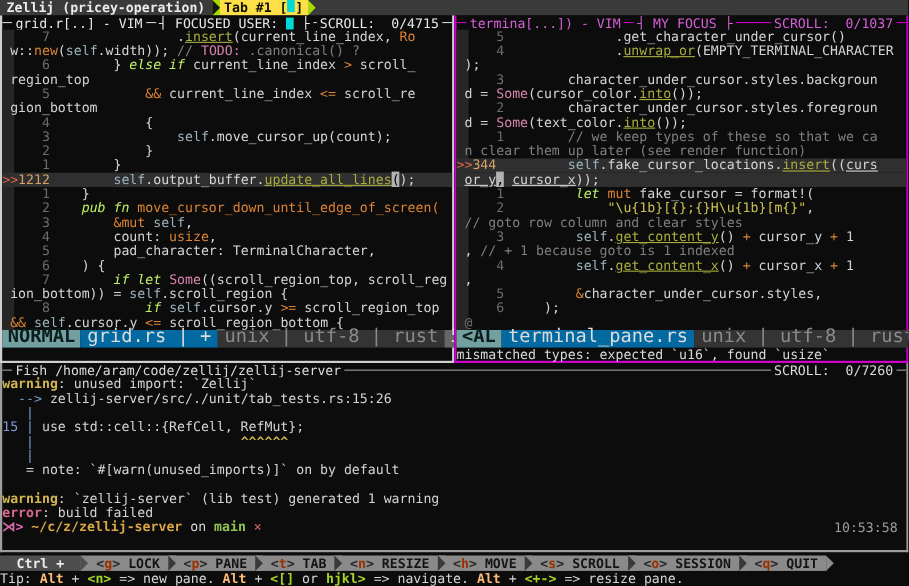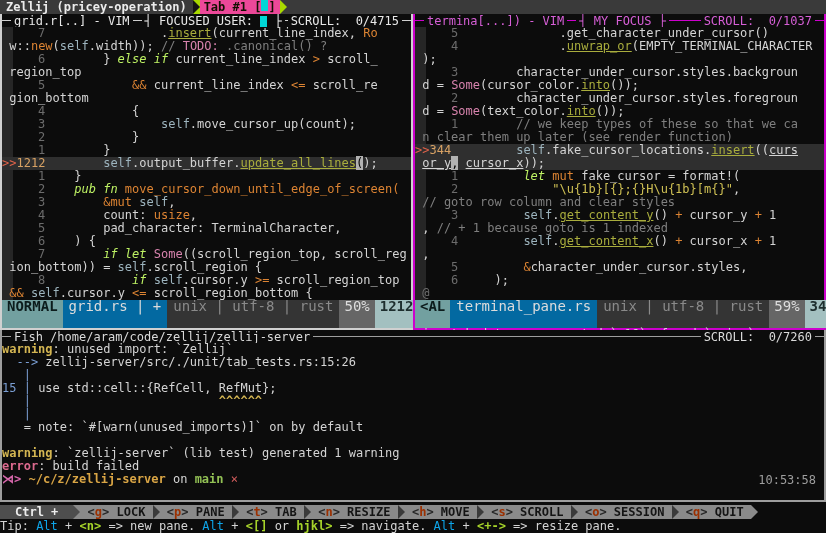--- a/index.html
+++ b/index.html
@@ -21,27 +21,27 @@
   .c-sf{color:#9db4be}
   .c-u{text-decoration:underline}
   .c-cb{background:#b2b2b2;color:#000}
   .c-bl{color:#7b9fd4}
   .c-y{color:#d3b552;font-weight:bold}
   .c-e{color:#dc6a8e;font-weight:bold}
   .c-g{color:#93c255;font-weight:bold}
   .c-rd{color:#d75f5f}
   .c-fp{color:#d767ac;font-weight:bold}
   .c-fo{color:#d9a545;font-weight:bold}
-  .c-alt{color:#0ea5e9;font-weight:normal}
+  .c-alt{color:#fdba74;font-weight:bold}
   .c-key{color:#a6d32a;font-weight:bold}
   
   .tabbar{position:absolute;left:0;top:0;width:826px;height:14px;background:#3a3a3a;
     display:flex;align-items:stretch;line-height:14px;white-space:pre}
   .session-label{color:#ececec;font-weight:bold;padding:0 6px}
-  .tab-active{background:#ec4899;color:#101000;font-weight:bold;padding:0 4px;display:flex;align-items:flex-start;white-space:pre}
+  .tab-active{background:#fde047;color:#101000;font-weight:bold;padding:0 4px;display:flex;align-items:flex-start;white-space:pre}
   .arr{width:0;height:0;border-top:7px solid transparent;border-bottom:7px solid transparent;border-left:7px solid transparent}
   .arr-blackongreen{border-top-color:#a9d900;border-bottom-color:#a9d900;border-left-color:#141414}
   .arr-greenongray{border-top-color:#3a3a3a;border-bottom-color:#3a3a3a;border-left-color:#a9d900}
   .cyan-block{display:inline-block;width:7px;height:11px;background:#00d7d7;vertical-align:-2px}
   
   .pane{position:absolute;background:#0c0c0c;border:2px solid #888;border-top:none}
   .pane-left{left:0;top:14px;width:413px;height:316px;border-color:#d0d0d0}
   .pane-right{left:413px;top:14px;width:413px;height:316px;border-color:#cd00cd}
   .pane-fish{left:0;top:330px;width:826px;height:172px;border-color:#9e9e9e}
   .ptitle{height:13px;display:flex;align-items:center;white-space:pre;overflow:hidden}
@@ -51,21 +51,21 @@
   .pane-right .tl{background:#cd00cd}
   .pane-fish .tl{background:#9e9e9e}
   .tl-sm{flex:0 0 9px}
   .tl-grow{flex:1 1 auto}
   .pane-left .ptitle{color:#e8e8e8}
   .pane-right .ptitle{color:#d75fd7}
   .pane-fish .ptitle{color:#dadada}
   .strip{position:absolute;left:0;top:13px;width:11px;height:273px;background:#262626}
   .code{position:relative;margin-left:0}
   
-  .statusbar{display:flex;height:28px;line-height:13px;white-space:pre;font-size:14px}
+  .statusbar{display:flex;height:16px;line-height:13px;white-space:pre;font-size:17px}
   .sb-mode{background:#72a0a0;color:#0c1c1c;font-weight:bold;padding:0 5px}
   .sb-file{background:#0369a1;color:#dcdcdc;padding:0 6px}
   .sb-mid{background:#343434;color:#8a8a8a;padding:0 6px;flex:1 1 auto}
   .sb-pct{background:#666666;color:#dddddd;padding:0 5px}
   .sb-pos{background:#a3c0c0;color:#1e2e2e;font-weight:bold;padding:0 5px}
   .msg-row{height:13px;line-height:13px;white-space:pre;color:#d8d8d8}
   .clock{position:absolute;right:8px;top:143px;color:#9e9e9e}
   
   .keybar{position:absolute;left:0;top:505px;width:826px;height:14px;display:flex;align-items:stretch;
     background:#0c0c0c;line-height:14px;white-space:pre}

